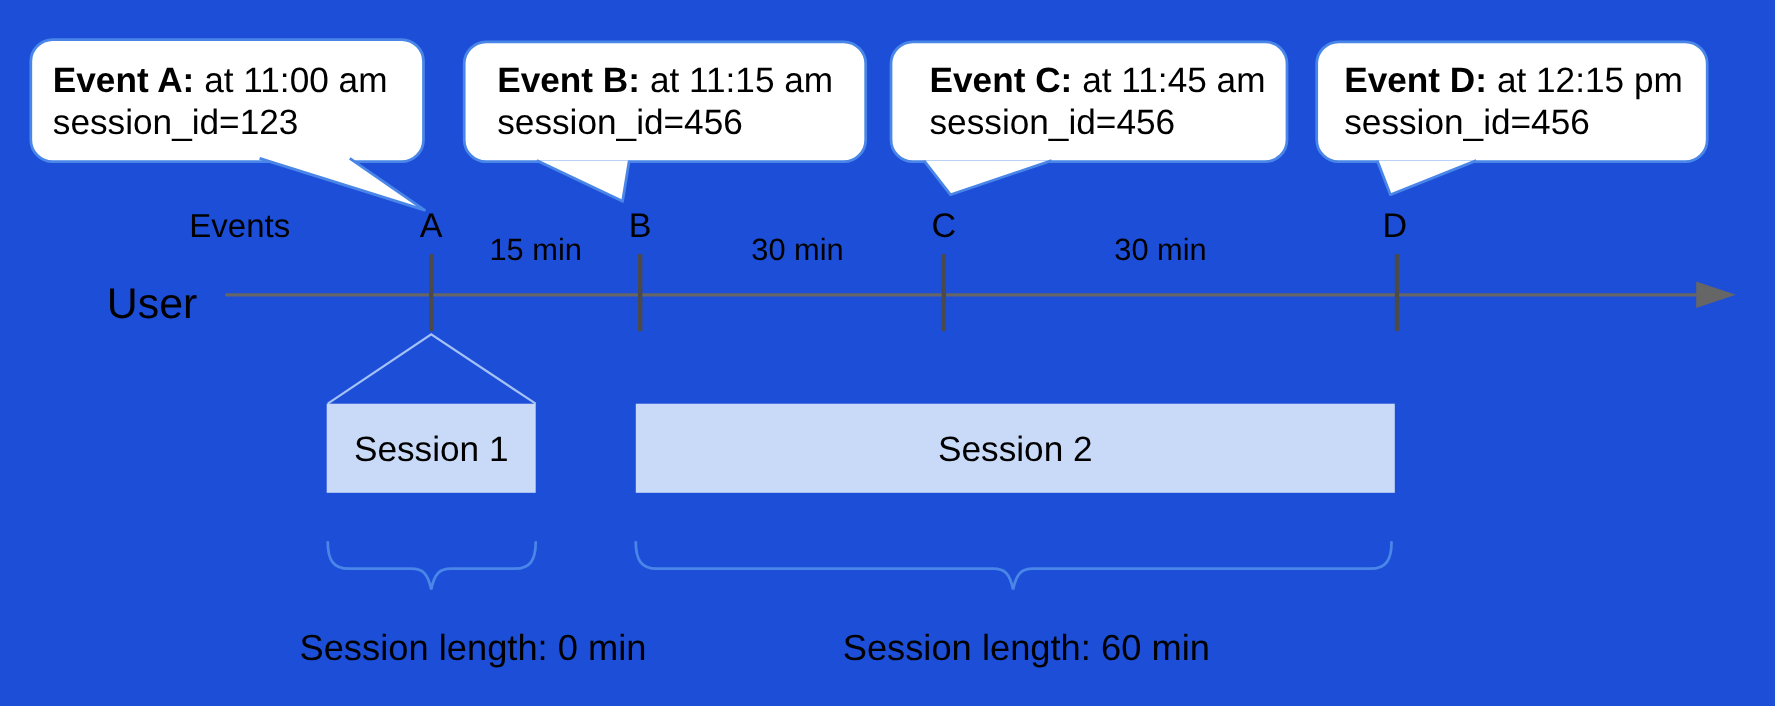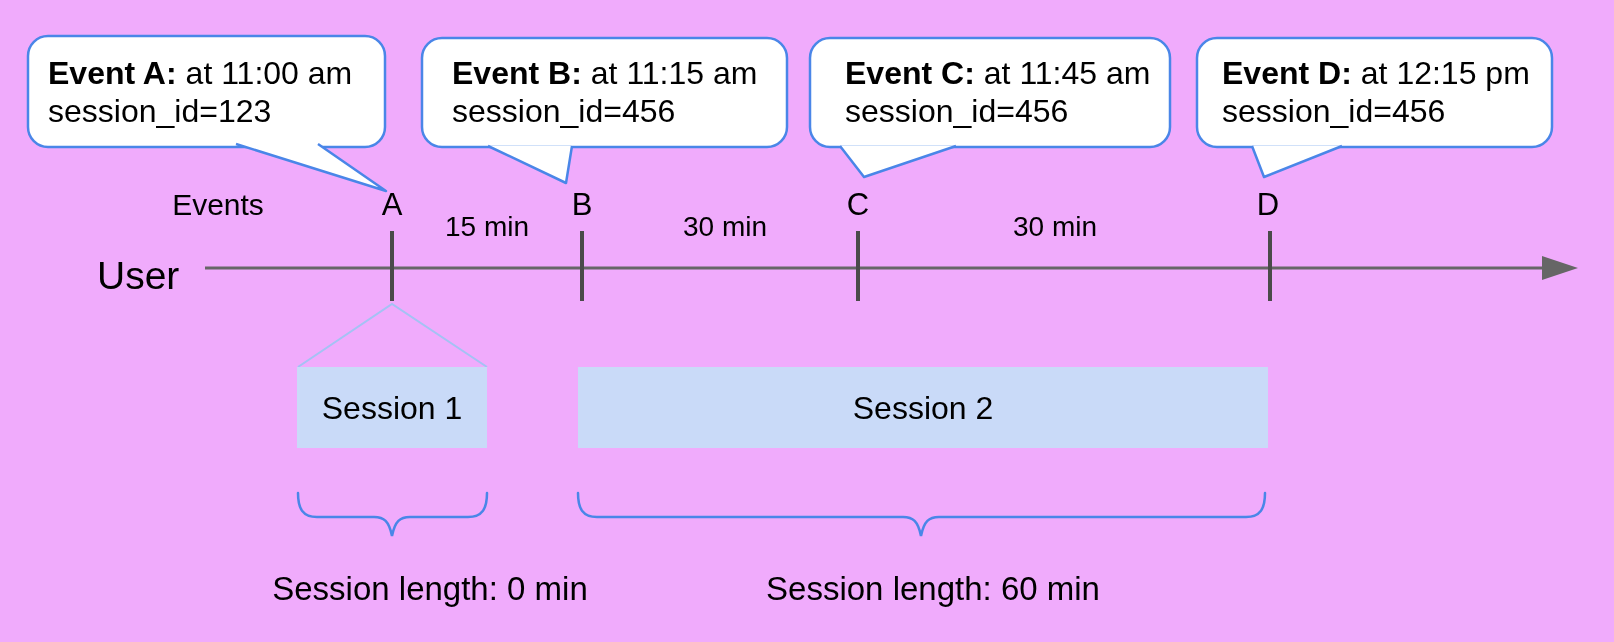--- a/index.html
+++ b/index.html
@@ -1,19 +1,19 @@
 <!DOCTYPE html>
 <html><head>
 <meta charset="utf-8">
 <style>
   html,body { margin:0; padding:0; background:#ffffff; }
   .stage {
     position:relative;
     width:1614px; height:642px;
-    background:#f0abfc;
+    background:#1d4ed8;
     font-family:"Liberation Sans", sans-serif;
   }
   svg text {
     font-family:"Liberation Sans", sans-serif;
     fill:#000000;
   }
   .bubble-rect { fill:#ffffff; stroke:#4a86e8; stroke-width:2.5px; }
   .tail        { fill:#ffffff; stroke:#4a86e8; stroke-width:2.5px; stroke-linejoin:round; }
   .session-rect{ fill:#c9daf8; }
   .axis-line   { stroke:#666666; stroke-width:3px; }

